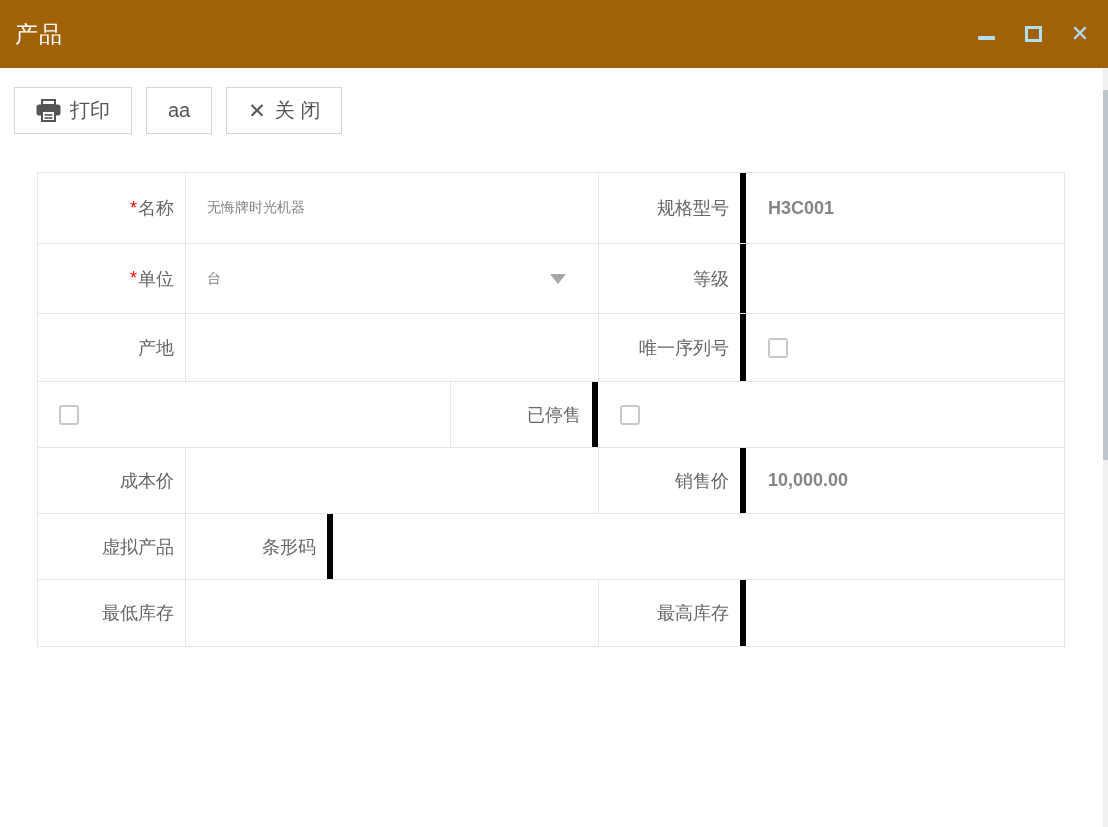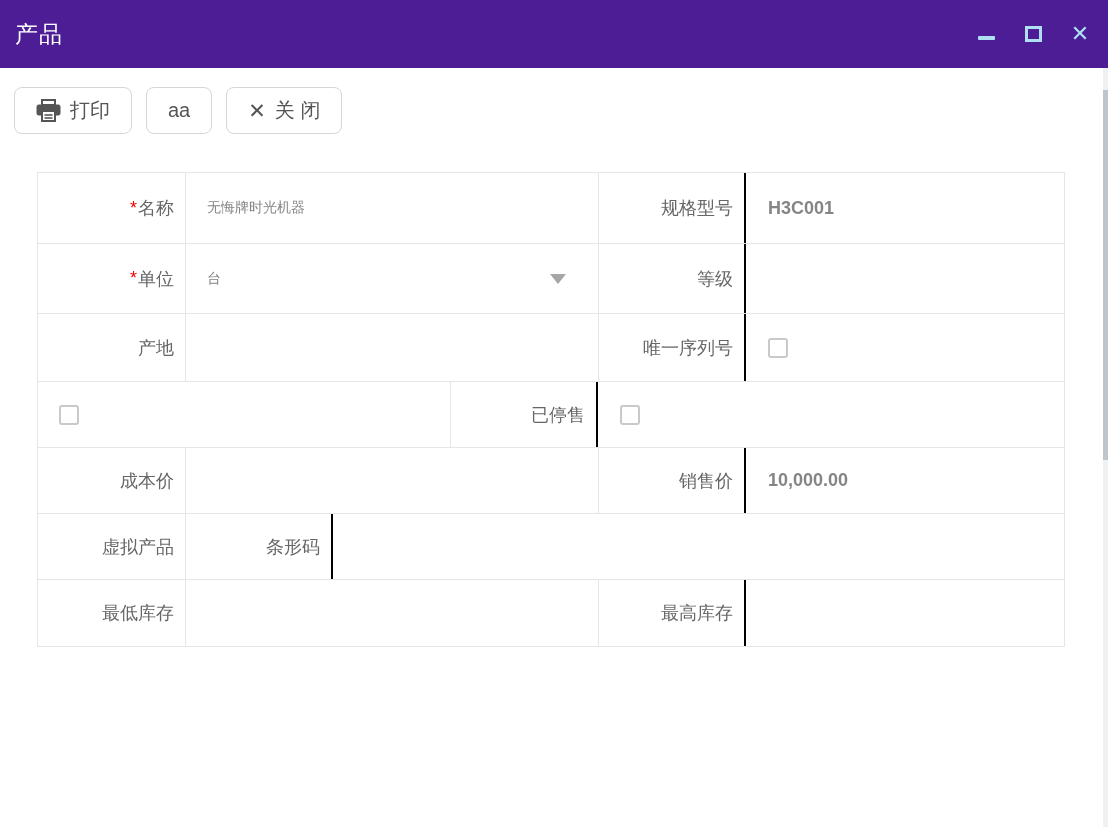--- a/index.html
+++ b/index.html
@@ -3,51 +3,51 @@
 <meta charset="utf-8">
 <style>
   * { margin:0; padding:0; box-sizing:border-box; }
   html,body { width:1108px; height:827px; background:#fff; overflow:hidden;
               font-family:"Liberation Sans","DejaVu Sans",sans-serif; }
 
   .window { position:relative; width:1108px; height:827px; background:#fff; }
 
   
   .titlebar { position:absolute; top:0; left:0; width:1108px; height:68px;
-              background:#4c1d95; display:flex; align-items:center; }
+              background:#a16207; display:flex; align-items:center; }
   .titlebar .title { color:#fff; font-size:23px; padding-left:15px; letter-spacing:1px; }
   .controls { position:absolute; right:18px; top:0; height:68px;
               display:flex; align-items:center; gap:27px; }
   .ctl { display:inline-flex; align-items:center; justify-content:center;
          width:20px; height:20px; cursor:pointer; }
   .minbar { width:17px; height:4px; background:#AEDFF2; border-radius:1px; margin-top:8px; }
   .maxbox { width:17px; height:16px; border:3px solid #AEDFF2; background:transparent; }
   .ctl-close { color:#AEDFF2; font-size:22px; font-weight:bold; line-height:1; }
 
   
   .toolbar { position:absolute; top:87px; left:14px; display:flex; gap:14px; }
   .tbtn { display:inline-flex; align-items:center; justify-content:center; gap:9px;
           height:47px; padding:0 21px; background:#fff; border:1px solid #d6d6d6;
-          border-radius:8px; font-size:20px; color:#555; cursor:pointer;
+          border-radius:0; font-size:20px; color:#555; cursor:pointer;
           font-family:"Liberation Sans","DejaVu Sans",sans-serif; }
   .tbtn .icon { display:inline-flex; align-items:center; }
   .btn-x { font-size:21px; font-weight:bold; color:#555; line-height:1; }
 
   
   .form { position:absolute; top:172px; left:37px; width:1028px;
           border:1px solid #e6e6e6; background:#fff; }
   .trow { display:flex; width:100%; }
   .trow + .trow { border-top:1px solid #e6e6e6; }
   .cell { display:flex; align-items:center; min-height:100%; }
   .cl { width:148px; justify-content:flex-end; padding-right:11px;
         border-right:1px solid #e6e6e6; color:#666; font-size:18px; flex:none; }
   .cv1 { width:413px; padding-left:21px; border-right:1px solid #e6e6e6;
          color:#858585; font-size:14px; flex:none; position:relative; }
   .cl2 { width:147px; justify-content:flex-end; padding-right:11px;
-         border-right:2px solid #000000; color:#666; font-size:18px; flex:none; }
+         border-right:6px solid #000000; color:#666; font-size:18px; flex:none; }
   .cv2 { flex:1; padding-left:22px; color:#858585; font-size:18px; position:relative;font-weight:bold; }
   .cvfull { flex:1; padding-left:21px; color:#858585; font-size:18px; position:relative; }
 
   .h70{height:70px} .h68{height:68px} .h66{height:66px} .h67{height:67px}
   .h58{height:58px} .h87{height:87px}
 
   .req { color:#F30000; font-size:18px; margin-right:1px; }
 
   .checkbox { width:20px; height:20px; border:2px solid #c9c9c9; border-radius:3px;
               background:#fff; cursor:pointer; display:inline-block; }

